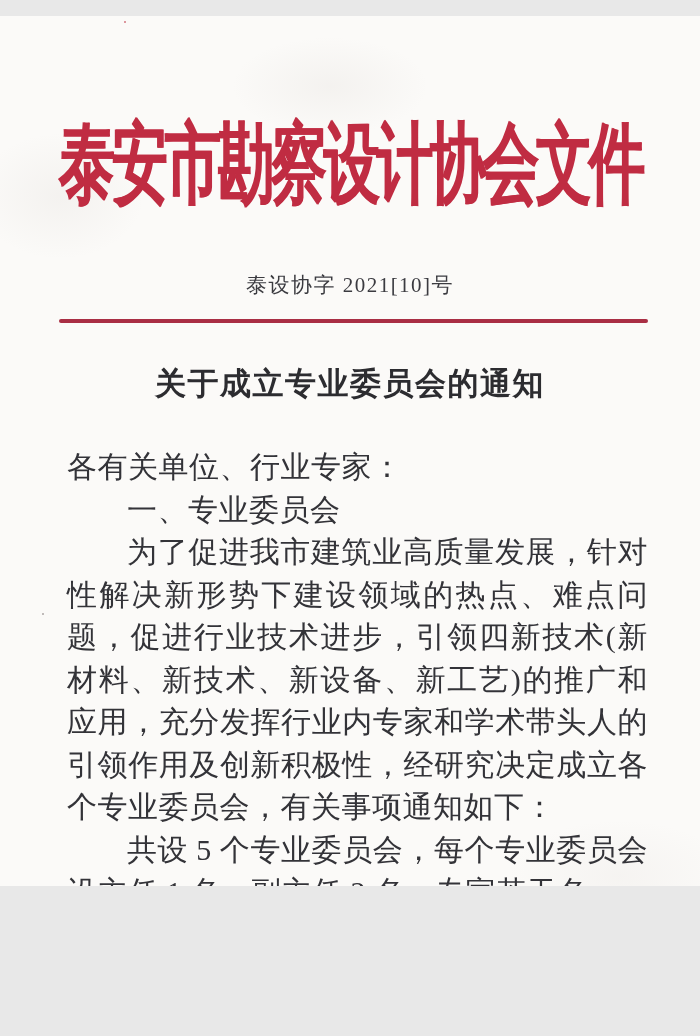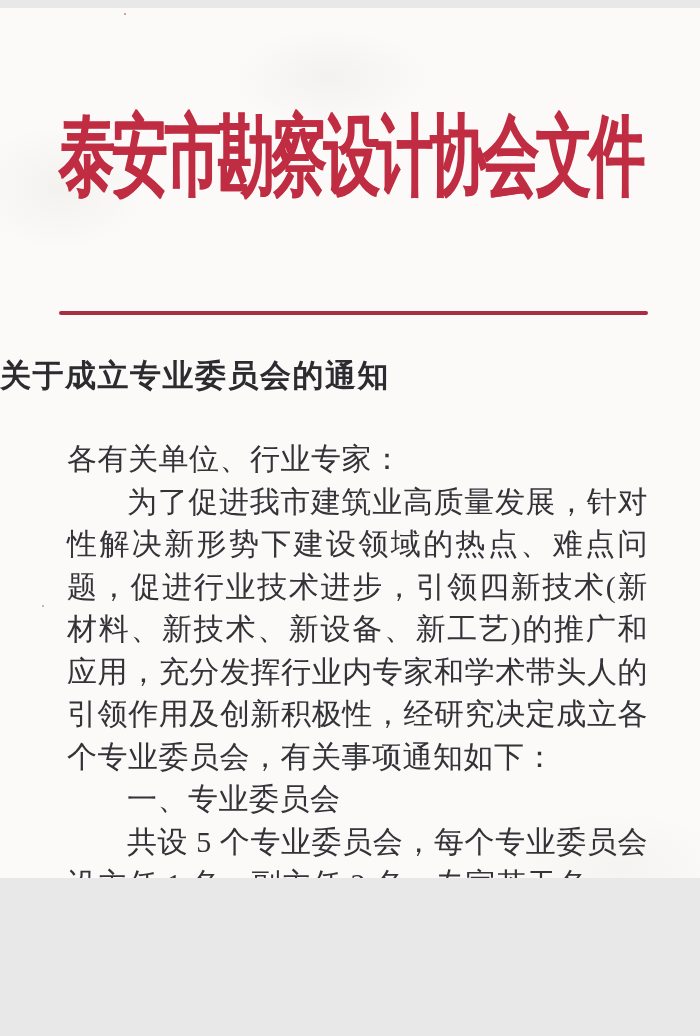--- a/index.html
+++ b/index.html
@@ -5,21 +5,21 @@
   * { margin: 0; padding: 0; box-sizing: border-box; }
   html, body { width: 700px; }
   body {
     font-family: "Liberation Serif", serif;
     background: #e8e8e8;
   }
   .page {
     position: relative;
     width: 700px;
     height: 870px;
-    margin: 8px auto;
+    margin: 16px auto;
     overflow: hidden;
     background-color: #fbfaf8;
     
     background-image:
       radial-gradient(circle 2px at 125px 6px,  rgba(196,70,84,.55) 55%, transparent 60%),
       radial-gradient(circle 1px at 640px 30px, rgba(170,150,150,.35) 55%, transparent 60%),
       radial-gradient(circle 1px at 433px 120px, rgba(160,145,140,.40) 55%, transparent 60%),
       radial-gradient(circle 1px at 80px 340px, rgba(160,145,140,.35) 55%, transparent 60%),
       radial-gradient(circle 2px at 43px 598px, rgba(120,110,110,.45) 55%, transparent 60%),
       radial-gradient(circle 1px at 660px 520px, rgba(160,145,140,.35) 55%, transparent 60%),
@@ -62,20 +62,21 @@
     position: absolute;
     top: 303px; left: 59px;
     width: 589px; height: 4px;
     border-radius: 2px;
   }
 
   
   .doc-title {
     position: absolute;
     top: 347px; left: 0; right: 0;
+    text-align: center;
     font-family: "Liberation Sans", "DejaVu Sans", sans-serif;
     font-weight: bold;
     font-size: 31px;
     letter-spacing: 1.5px;
     color: #2c2c30;
   }
 
   
   .doc-body {
     position: absolute;
@@ -100,28 +101,29 @@
     font-family: "Liberation Sans", sans-serif;
   }
 </style>
 </head>
 <body>
 
 <div class="page">
 
   <div class="letterhead" style="color:#c02c42;">泰安市勘察设计协会文件</div>
 
+  <div class="doc-number">泰设协字 2021[10]号</div>
 
   <div class="red-divider" style="background:#a92e44;"></div>
 
   <div class="doc-title">关于成立专业委员会的通知</div>
 
   <div class="doc-body">
     <p>各有关单位、行业专家：</p>
+    <p class="indent">一、专业委员会</p>
     <p class="indent">为了促进我市建筑业高质量发展，针对性解决新形势下建设领域的热点、难点问题，促进行业技术进步，引领四新技术(新材料、新技术、新设备、新工艺)的推广和应用，充分发挥行业内专家和学术带头人的引领作用及创新积极性，经研究决定成立各个专业委员会，有关事项通知如下：</p>
-    <p class="indent">一、专业委员会</p>
     <p class="indent">共设 5 个专业委员会，每个专业委员会设主任 1 名、副主任 2 名、专家若干名。</p>
     <p class="indent">2、熟悉国家和省建筑法规政策、技术标准，具备较丰</p>
   </div>
 
   <div class="page-number">1</div>
 
 </div>
 
 </body></html>

